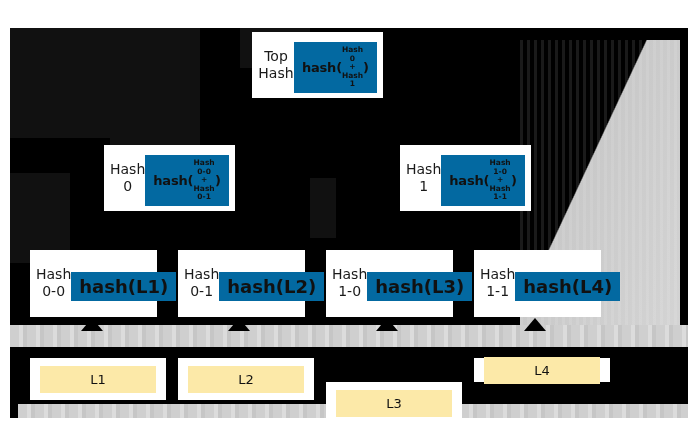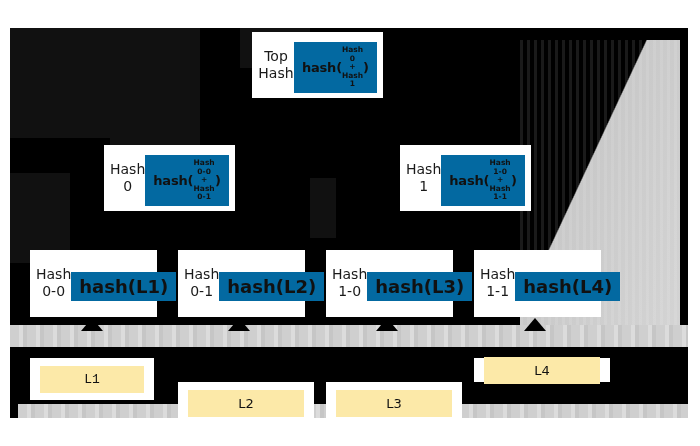--- a/index.html
+++ b/index.html
@@ -286,25 +286,25 @@
   </div>
 
   <div class="node" style="left:474px; top:250px; width:127px; height:67px;">
     <div class="node-title">Hash
 1-1</div>
     <div class="node-formula">
       <span class="fn-simple">hash(L4)</span>
     </div>
   </div>
 
-  <div class="leaf" style="left:30px; top:358px; width:124px; height:42px;font-family:Liberation Mono, monospace;">
+  <div class="leaf" style="left:30px; top:358px; width:136px; height:42px;">
     <div class="leaf-inner">L1</div>
   </div>
 
-  <div class="leaf" style="left:178px; top:358px; width:136px; height:42px;margin-top:24px;">
+  <div class="leaf" style="left:178px; top:358px; width:136px; height:42px;">
     <div class="leaf-inner">L2</div>
   </div>
 
   <div class="leaf" style="left:326px; top:358px; width:136px; height:42px;margin-top:24px;">
     <div class="leaf-inner">L3</div>
   </div>
 
   <div class="leaf" style="left:474px; top:358px; width:136px; height:24px;">
     <div class="leaf-inner">L4</div>
   </div>

